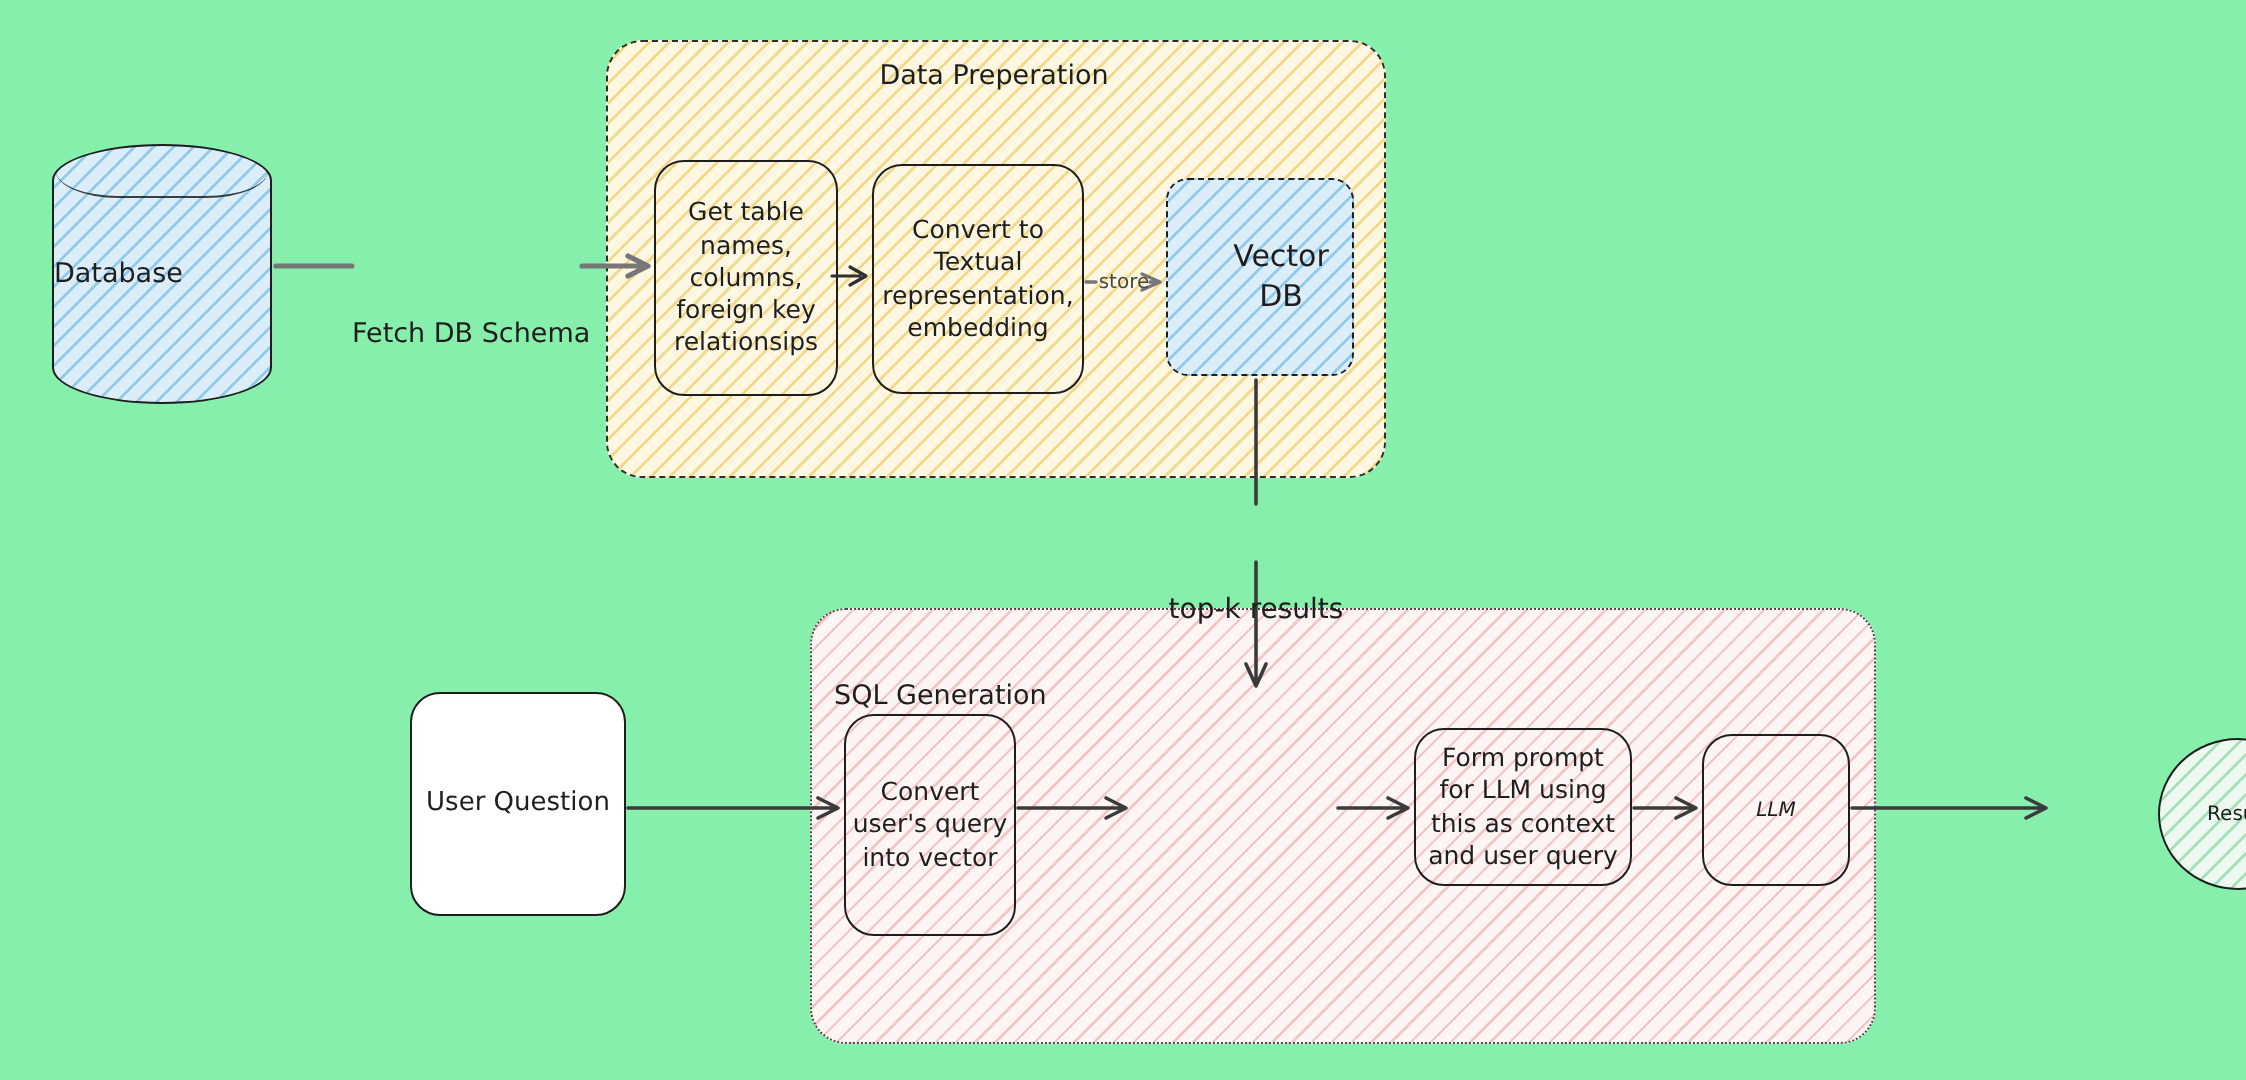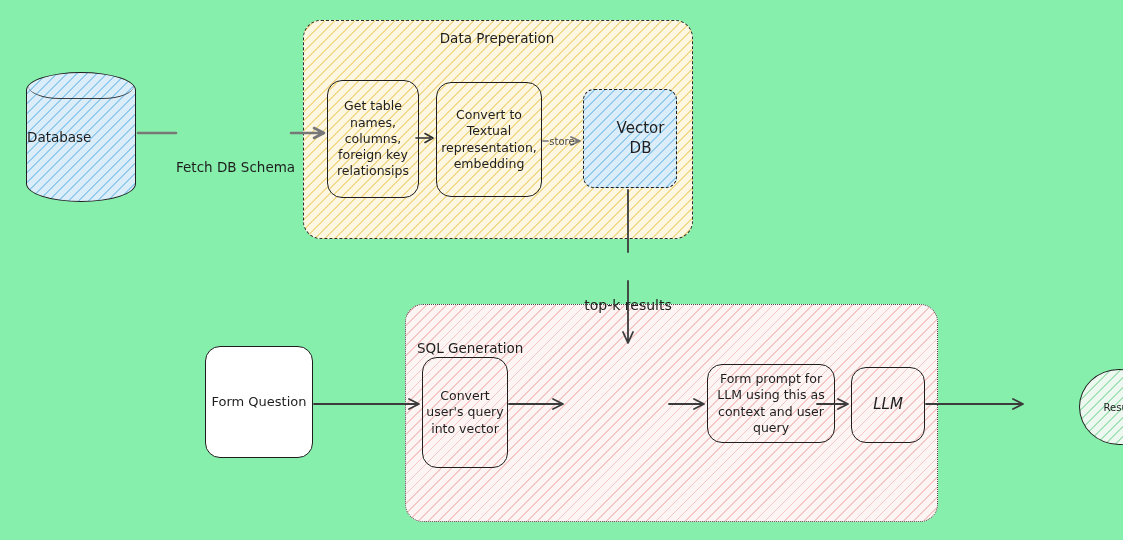--- a/index.html
+++ b/index.html
@@ -79,33 +79,33 @@
 
   <div class="abs node hatch-yellow" style="left:436px; top:82px; width:106px; height:115px;">
     <span>Convert to Textual representation, embedding</span>
   </div>
 
   <div class="abs node dashed hatch-blue" style="left:583px; top:89px; width:94px; height:99px; font-size:15px;padding-left:24px;">
     <span>Vector DB</span>
   </div>
 
   <div class="abs node" style="left:205px; top:346px; width:108px; height:112px; font-size:13px; background:#ffffff;">
-    <span>Form Question</span>
+    <span>User Question</span>
   </div>
 
   <div class="abs node" style="left:422px; top:357px; width:86px; height:111px; background:transparent;">
     <span>Convert user's query into vector</span>
   </div>
 
 
-  <div class="abs node" style="left:707px; top:364px; width:128px; height:79px; background:transparent;">
+  <div class="abs node" style="left:707px; top:364px; width:109px; height:79px; background:transparent;">
     <span>Form prompt for LLM using this as context and user query</span>
   </div>
 
-  <div class="abs node" style="left:851px; top:367px; width:74px; height:76px; font-size:15px; background:transparent;">
+  <div class="abs node" style="left:851px; top:367px; width:74px; height:76px; font-size:10px; background:transparent;">
     <span class="italic">LLM</span>
   </div>
 
   <div class="abs node circle hatch-green" style="left:1079px; top:369px; width:80px; height:76px; font-size:10px;">
     <span>Result</span>
   </div>
 
   <svg class="overlay" width="1123" height="540" viewBox="0 0 1123 540">
     <path class="stroke-gray" d="M138 133 L176 133"></path>
     <path class="stroke-gray" d="M291 133 L322 133 M314 128 L324 133 L314 138"></path>

